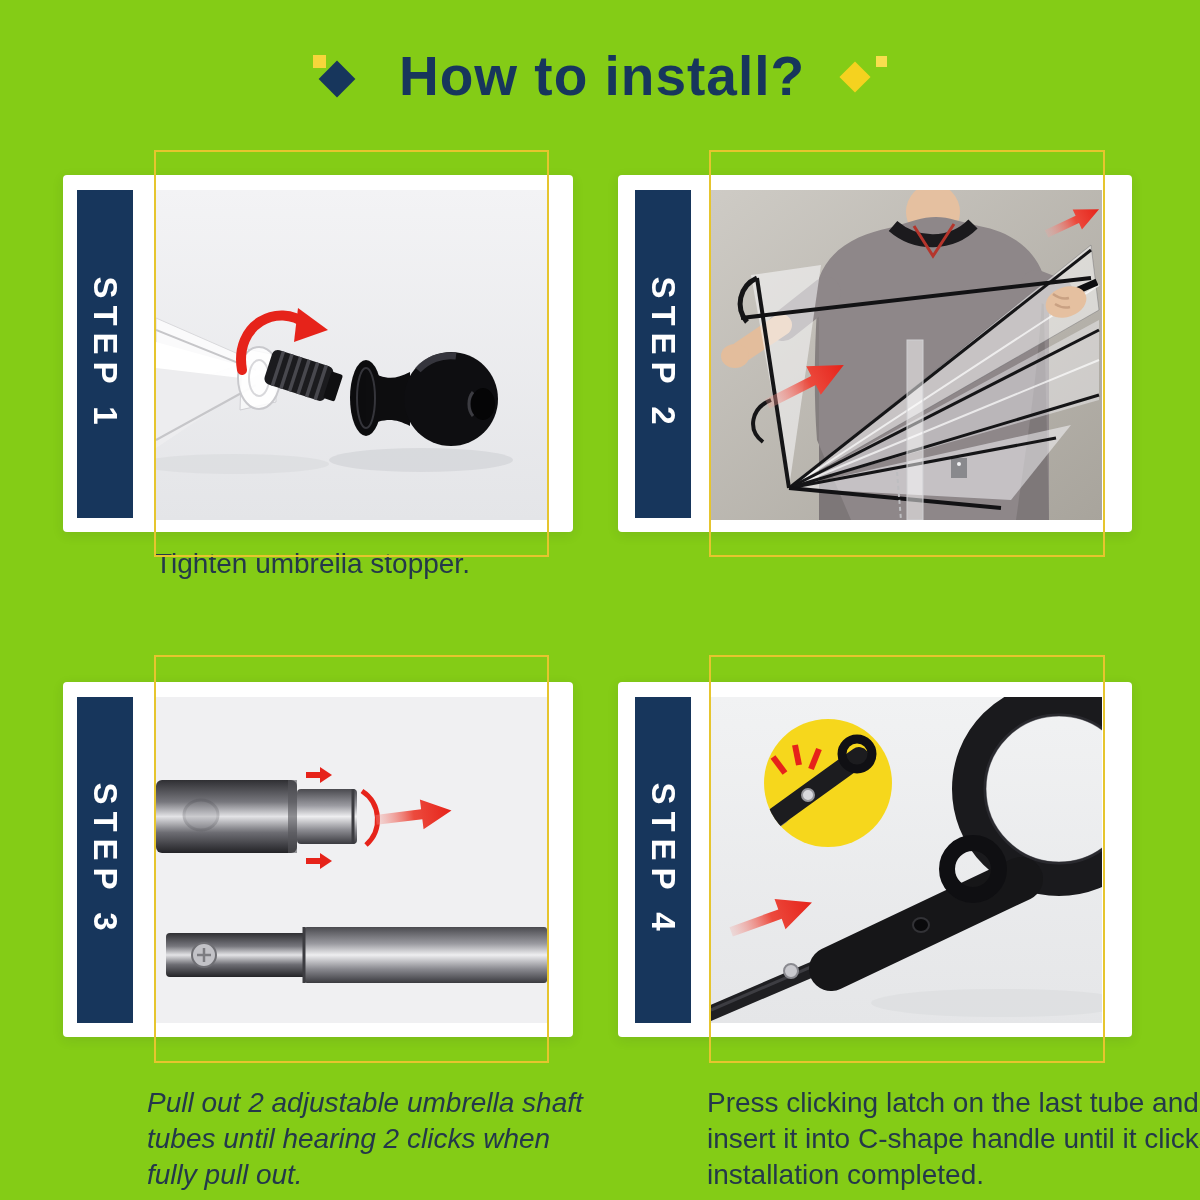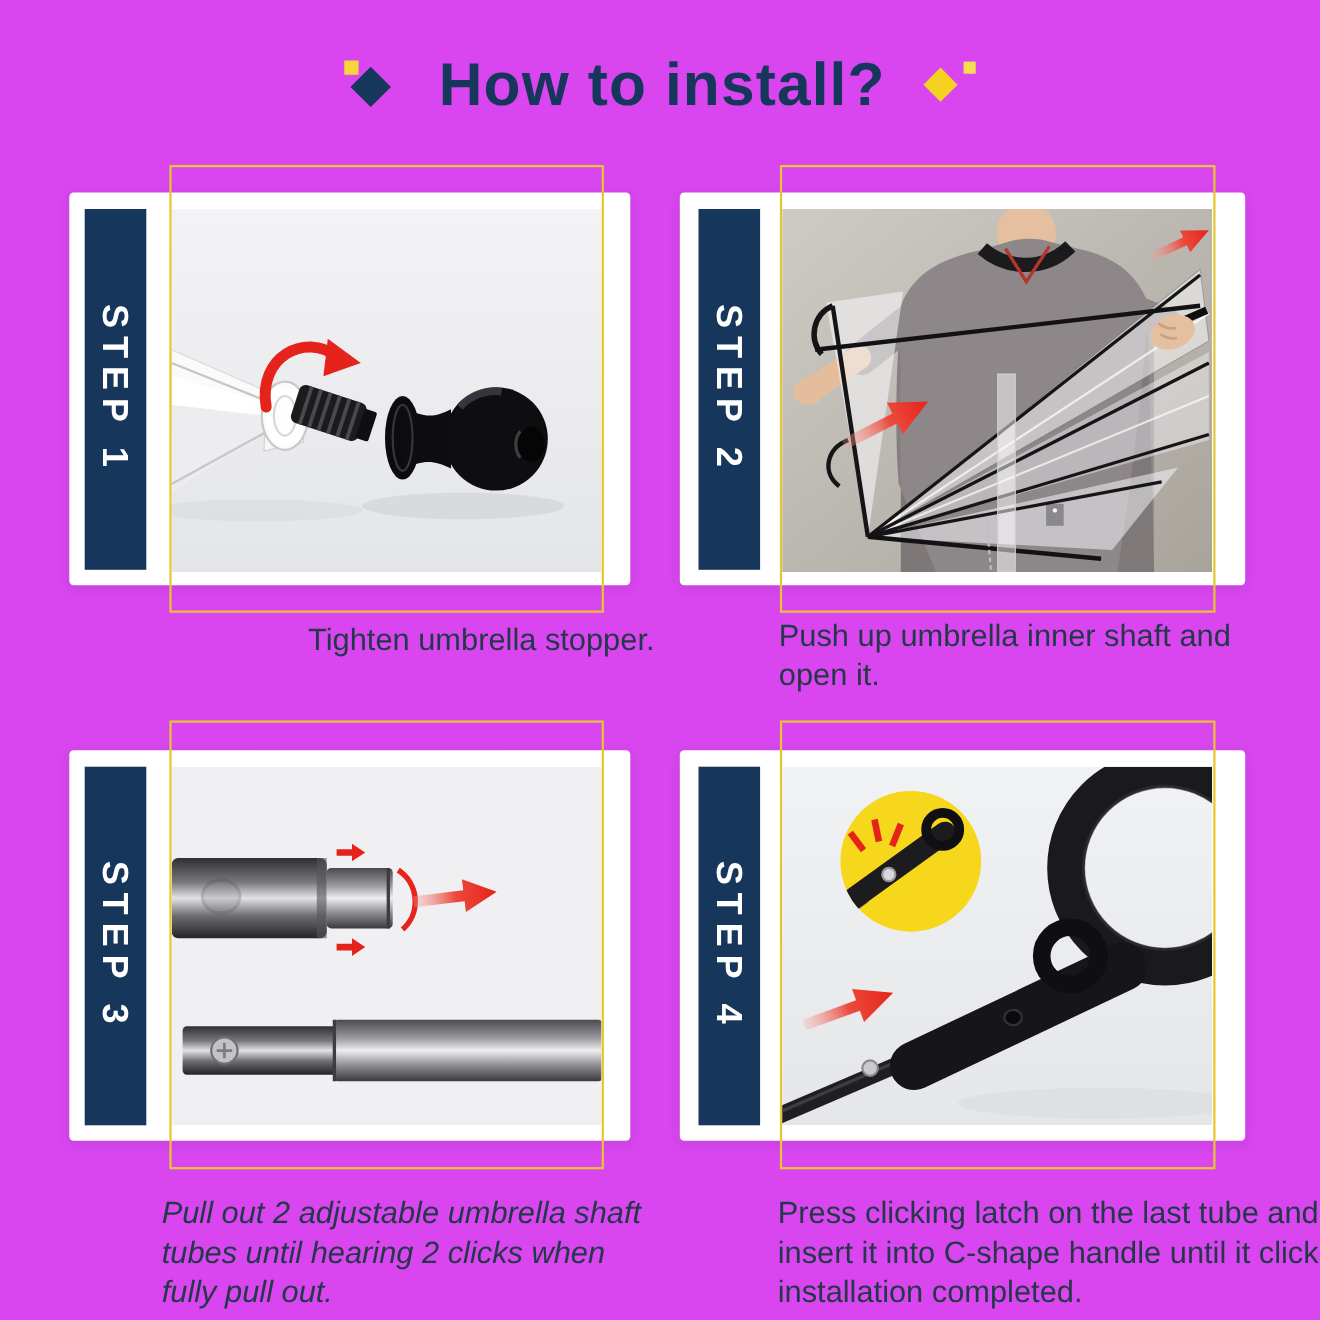--- a/index.html
+++ b/index.html
@@ -1,16 +1,16 @@
 <!DOCTYPE html>
 <html><head>
 <meta charset="utf-8">
 <style>
   html,body{margin:0;padding:0;background:#fff;}
-  .page{position:relative;width:1200px;height:1200px;background:#d946ef;overflow:hidden;
+  .page{position:relative;width:1200px;height:1200px;background:#84cc16;overflow:hidden;
         font-family:"Liberation Sans",sans-serif;}
   
   .title-row{position:absolute;top:44px;left:0;width:100%;display:flex;
              align-items:center;justify-content:center;gap:34px;}
   .page-title{margin:0;font-size:55px;font-weight:700;color:#17365C;letter-spacing:1px;}
   .deco{position:relative;}
   .deco-left{width:52px;height:58px;}
   .deco-left .sq{position:absolute;left:0;top:8px;width:13px;height:13px;background:#F6D63B;}
   .deco-left .dia{position:absolute;left:11px;top:19px;width:26px;height:26px;background:#17365C;transform:rotate(45deg);}
   .deco-right{width:48px;height:52px;}
@@ -26,21 +26,21 @@
         white-space:nowrap;color:#FFFFFF;font-size:33px;font-weight:700;letter-spacing:7px;}
   .photo{position:absolute;z-index:2;overflow:hidden;}
   .photo svg{display:block;}
   .caption{position:absolute;margin:0;font-size:28px;line-height:36px;color:#24384A;z-index:2;}
 
   .p1{left:63px;top:150px;width:512px;height:500px;}
   .p1 .gold-frame{left:91px;top:0;width:391px;height:403px;}
   .p1 .card{left:0;top:25px;width:510px;height:357px;}
   .p1 .step-bar{left:14px;top:40px;width:56px;height:328px;}
   .p1 .photo{left:93px;top:40px;width:391px;height:330px;}
-  .p1 .caption{left:92px;top:414px;width:440px;text-align:right;}
+  .p1 .caption{left:92px;top:396px;width:440px;}
 
   .p2{left:618px;top:150px;width:516px;height:500px;}
   .p2 .gold-frame{left:91px;top:0;width:392px;height:403px;}
   .p2 .card{left:0;top:25px;width:514px;height:357px;}
   .p2 .step-bar{left:17px;top:40px;width:56px;height:328px;}
   .p2 .photo{left:93px;top:40px;width:391px;height:330px;}
   .p2 .caption{left:90px;top:410px;width:440px;}
 
   .p3{left:63px;top:655px;width:512px;height:545px;}
   .p3 .gold-frame{left:91px;top:0;width:391px;height:404px;}
@@ -187,21 +187,20 @@
           <path d="M 342 104 q 8 6 16 4 M 344 114 q 8 5 15 3" stroke="#c9a183" stroke-width="2.5" fill="none"></path>
         </g>
         <g transform="translate(48,198) rotate(-27)">
           <polygon points="0,13 52,13 52,2 86,18 52,34 52,23 0,23" fill="url(#rf2)"></polygon>
         </g>
         <g transform="translate(330,32) rotate(-25)">
           <polygon points="0,9 34,9 34,2 58,13 34,24 34,17 0,17" fill="url(#rf2)"></polygon>
         </g>
       </svg>
     </div>
-    <p class="caption">Push up umbrella inner shaft and open it.</p>
   </section>
 
   <section class="panel p3">
     <div class="gold-frame"></div>
     <div class="card"></div>
     <div class="step-bar">
       <span>STEP 3</span>
     </div>
     <div class="photo">
       <svg width="391" height="326" viewBox="0 0 391 326" xmlns="http://www.w3.org/2000/svg">

